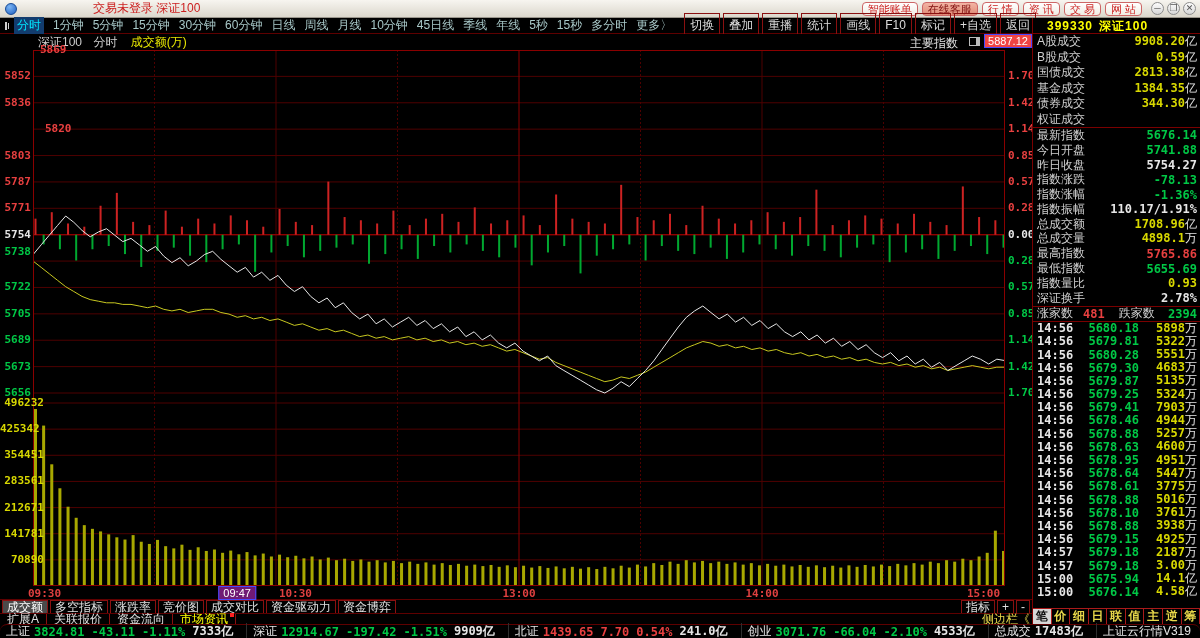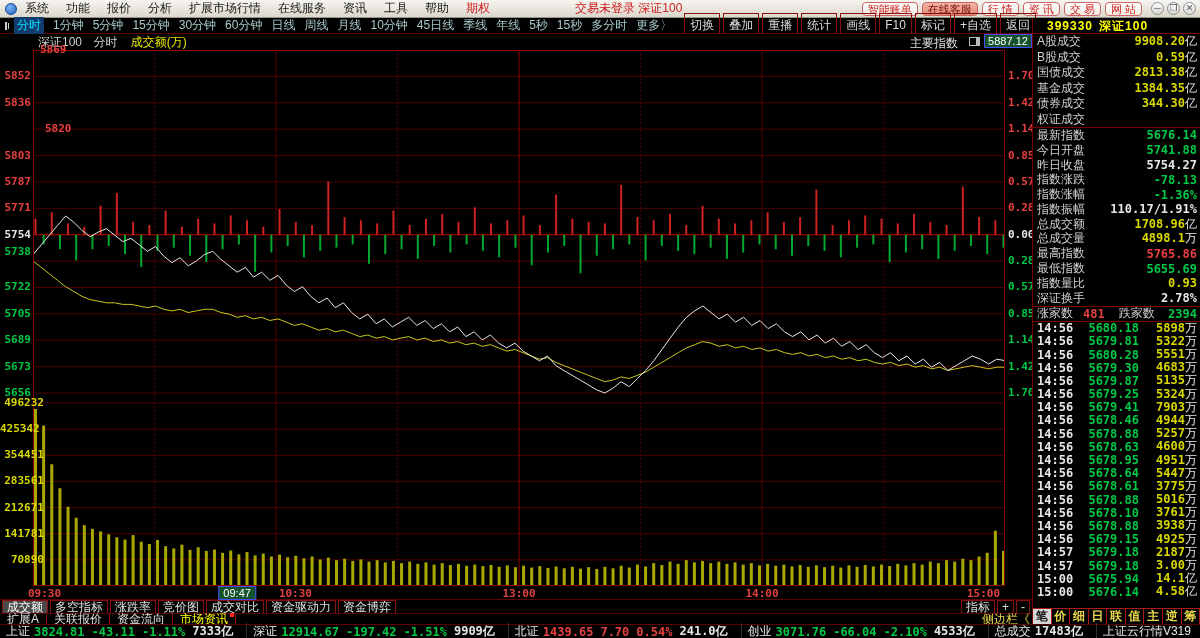--- a/index.html
+++ b/index.html
@@ -41,30 +41,30 @@
     padding:5px 5px; margin-left:3px; white-space:nowrap; }
 
   
   #chart-region { position:absolute; left:0; top:34px; width:1032px; height:590px; background:#000; }
   #chart-title-row { position:absolute; left:0; top:0; width:1032px; height:16px; font-size:12px; }
   #ct-symbol { color:#cfcfcf; margin-left:38px; } #ct-period { color:#cfcfcf; margin-left:8px; }
   #ct-indicator { color:#e8e800; margin-left:10px; }
   #corner-label { position:absolute; right:74px; top:1px; color:#e0e0e0; }
   #corner-icon { position:absolute; right:52px; top:3px; width:11px; height:9px; border:1px solid #bbb; }
   #corner-icon:before { content:""; position:absolute; right:0; top:0; width:3px; height:7px; background:#bbb; }
-  #cursor-price-box { position:absolute; right:0; top:0; width:48px; height:14px; background:#14532d;
+  #cursor-price-box { position:absolute; right:0; top:0; width:48px; height:14px; background:#ef4444;
     border:1px solid #4848ff; color:#fff; font-size:11px; line-height:12px; text-align:center; }
   #plot { position:absolute; left:33px; top:16px; }
   .axis-label { position:absolute; font-size:11px; font-weight:bold;
     font-family:"DejaVu Sans Mono","Liberation Sans",sans-serif; line-height:12px; }
   #time-axis { position:absolute; left:0; top:552px; width:1032px; height:14px;
     border-bottom:1px solid #5e0000; }
   .time-label { position:absolute; top:1px; font-size:11px; font-weight:bold; color:#e04040;
     font-family:"DejaVu Sans Mono","Liberation Sans",sans-serif; }
-  #cursor-time-box { position:absolute; top:0; background:#14532d; border:1px solid #4848ff;
+  #cursor-time-box { position:absolute; top:0; background:#701a75; border:1px solid #4848ff;
     color:#fff; font-size:11px; line-height:12px; padding:0 4px; }
 
   #indicator-bar { position:absolute; left:0; top:566px; width:1032px; height:13px;
     display:flex; align-items:center; font-size:12px; }
   .ind-tab { border:1px solid #8a1010; color:#e0e0e0; line-height:12px; padding:0 4px; margin-left:2px; white-space:nowrap; }
   .ind-tab.selected { background:#4a4a4a; color:#fff; }
   #ind-right { margin-left:auto; display:flex; margin-right:2px; }
 
   #subtab-bar { position:absolute; left:0; top:579px; width:1032px; height:11px;
     border-top:1px solid #5e0000; display:flex; align-items:flex-start; font-size:12px; }
@@ -93,45 +93,33 @@
   .tick-price { width:62px; text-align:right; color:#00c846; }
   .tick-vol { flex:1; text-align:right; color:#d8d800; }
   .tick-vol .unit { color:#e6e6e6; font-weight:normal; }
   #side-tabs { margin-top:auto; height:16px; border-top:1px solid #aa1a1a; display:flex; }
   .side-tab { flex:1; border-right:1px solid #aa1a1a; color:#e8d84a; font-size:12px;
     text-align:center; line-height:15px; }
   .side-tab.selected { background:#d6d6d6; color:#111; }
 
   
   #status-bar { position:absolute; left:0; top:624px; width:1200px; height:14px; background:#000;
-    border-top:1px solid #5e0000; display:flex; align-items:center; font-size:12px; font-weight:bold; }
+    border-top:1px solid #5e0000; display:flex; align-items:center; font-size:12px; font-weight:bold;border-radius:7px; }
   .seg { display:flex; align-items:center; margin-left:6px; padding-right:6px; border-right:1px solid #2e2e2e; }
   .seg:last-of-type { border-right:none; }
   .seg .seg-name { color:#e6e6e6; font-weight:normal; margin-right:4px; white-space:nowrap; }
   .seg span.v { margin-right:7px; font-family:"DejaVu Sans Mono","Liberation Sans",sans-serif; white-space:nowrap; }
 </style>
 </head>
 <body>
 
 <div id="app">
 
   <div id="titlebar">
     <div id="app-logo"></div>
-    <div id="menus" style="display: flex;">
-        <span class="menu-item">系统</span>
-        <span class="menu-item">功能</span>
-        <span class="menu-item">报价</span>
-        <span class="menu-item">分析</span>
-        <span class="menu-item">扩展市场行情</span>
-        <span class="menu-item">在线服务</span>
-        <span class="menu-item">资讯</span>
-        <span class="menu-item">工具</span>
-        <span class="menu-item">帮助</span>
-        <span class="menu-item accent">期权</span>
-      </div>
     <span id="login-status">交易未登录 深证100</span>
     <div id="titlebar-buttons">
         <span class="tb-btn">智能账单</span>
         <span class="tb-btn filled">在线客服</span>
         <span class="tb-btn">行 情</span>
         <span class="tb-btn">资 讯</span>
         <span class="tb-btn">交 易</span>
         <span class="tb-btn">网 站</span>
       </div>
     <div id="win-ctls">

